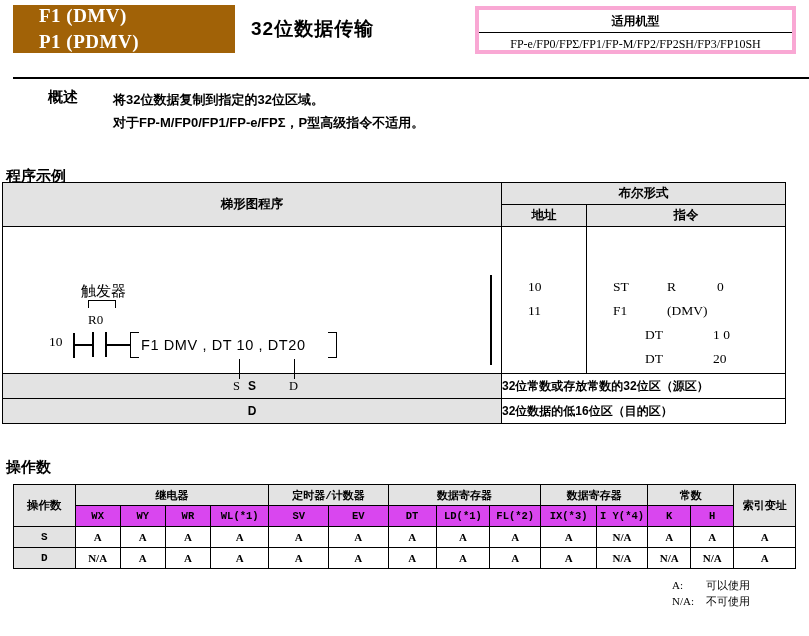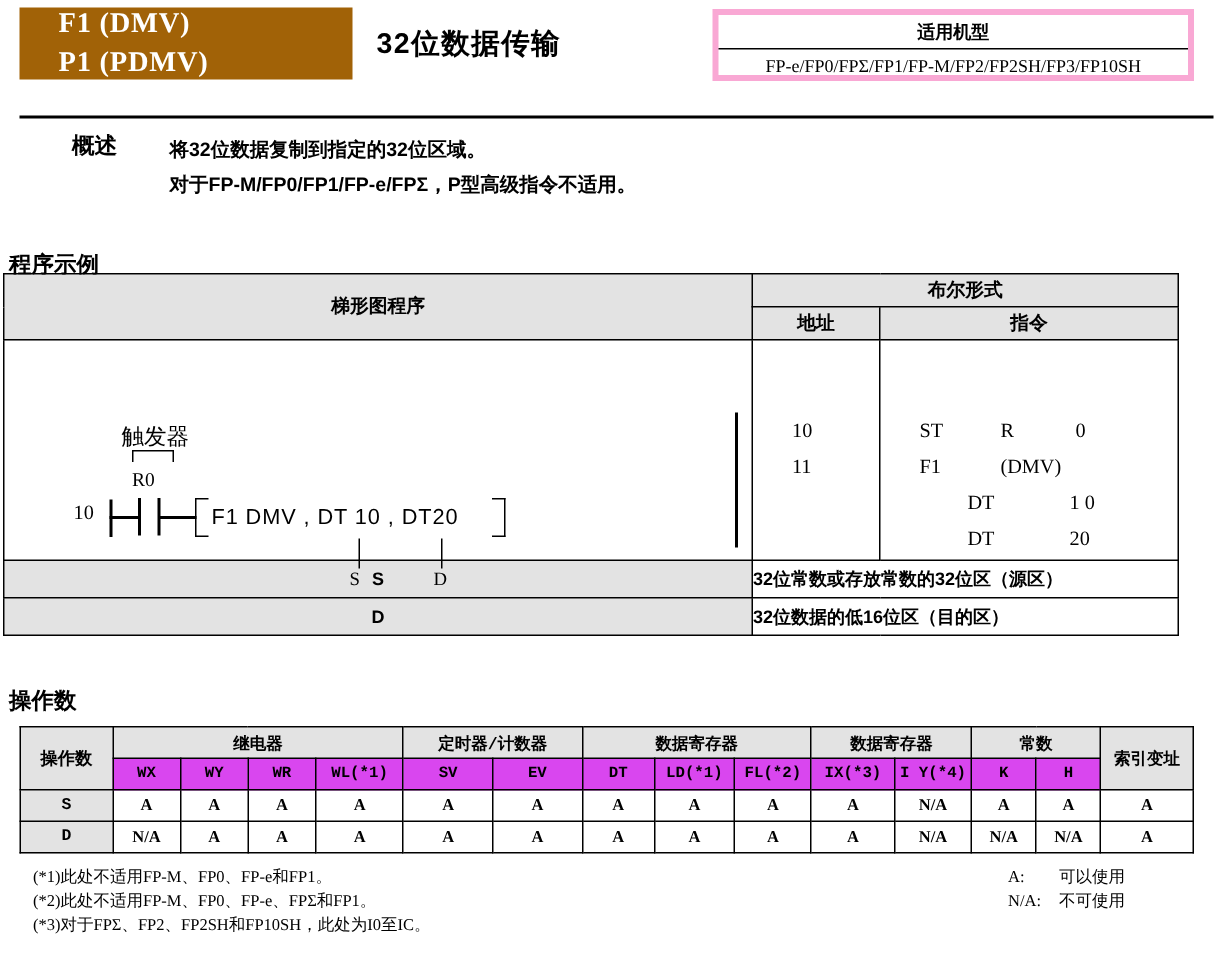--- a/index.html
+++ b/index.html
@@ -565,25 +565,20 @@
         <td class="val">A</td>
         <td class="val">A</td>
         <td class="val">N/A</td>
         <td class="val">N/A</td>
         <td class="val">N/A</td>
         <td class="val">A</td>
       </tr>
     </tbody>
   </table>
 
-  <div class="footnotes">
-    <div>(*1)此处不适用FP-M、FP0、FP-e和FP1。</div>
-    <div>(*2)此处不适用FP-M、FP0、FP-e、FPΣ和FP1。</div>
-    <div>(*3)对于FPΣ、FP2、FP2SH和FP10SH，此处为I0至IC。</div>
-  </div>
 
   <div class="legend">
     <div class="legend-row">
       <span class="legend-key">A:</span>
       <span>可以使用</span>
     </div>
     <div class="legend-row">
       <span class="legend-key">N/A:</span>
       <span>不可使用</span>
     </div>

